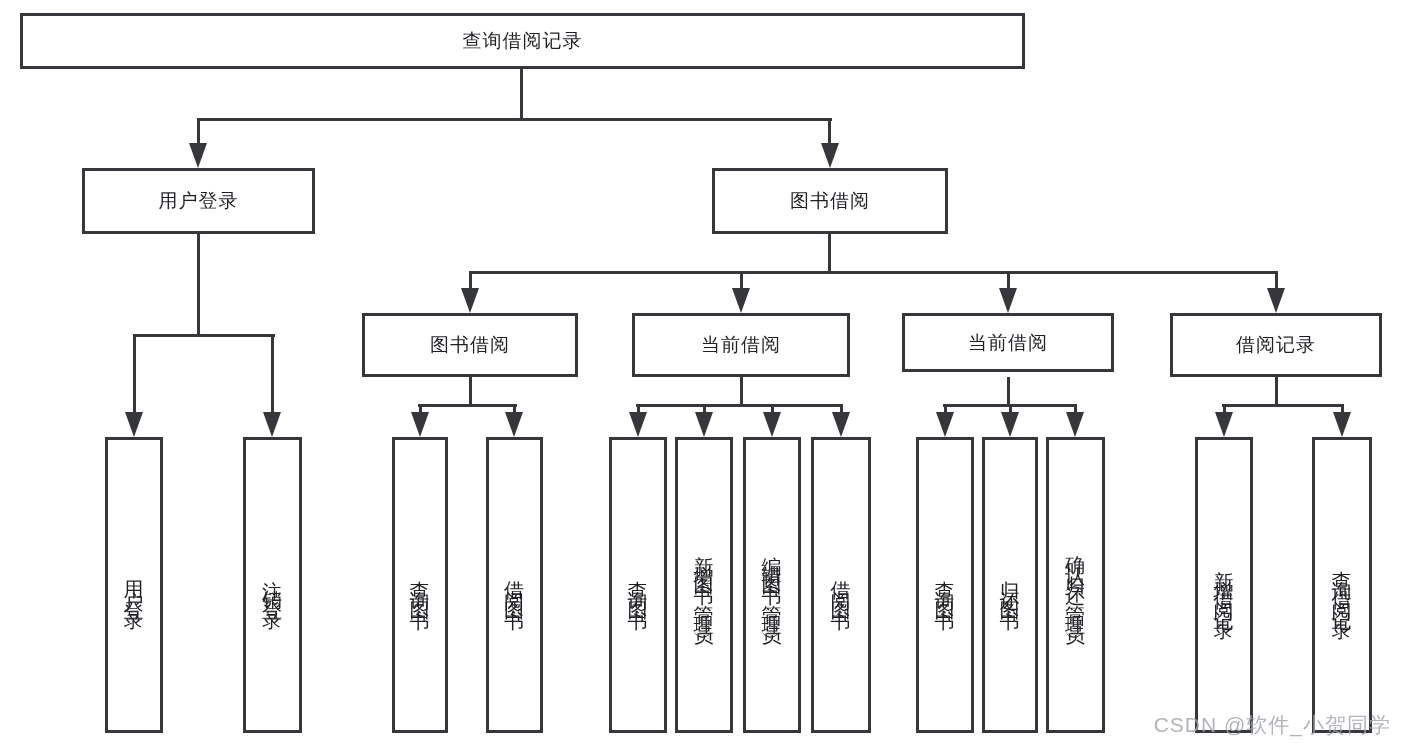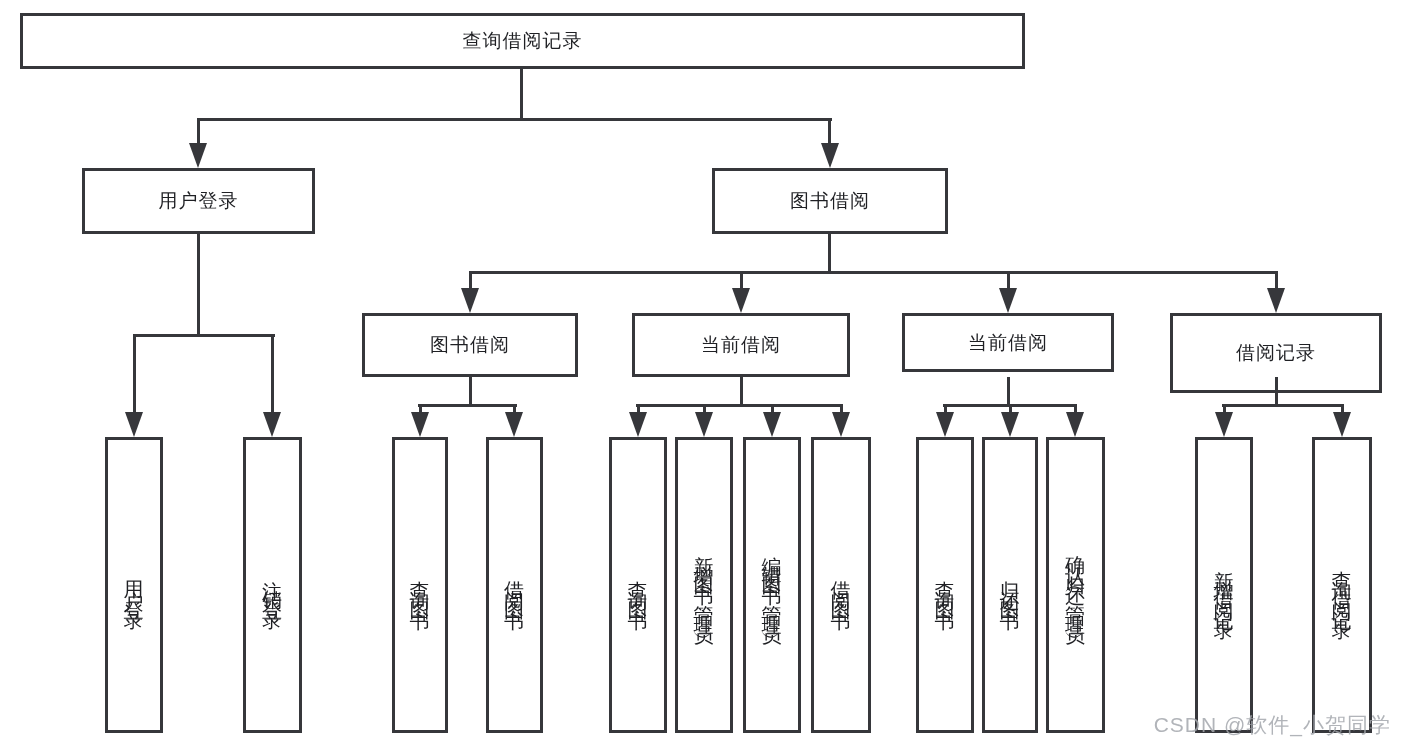--- a/index.html
+++ b/index.html
@@ -76,21 +76,21 @@
 
   <div class="box" style="left:362px;top:313px;width:216px;height:64px;">
     <span>图书借阅</span>
   </div>
   <div class="box" style="left:632px;top:313px;width:218px;height:64px;">
     <span>当前借阅</span>
   </div>
   <div class="box" style="left:902px;top:313px;width:212px;height:59px;">
     <span>当前借阅</span>
   </div>
-  <div class="box" style="left:1170px;top:313px;width:212px;height:80px;">
+  <div class="box" style="left:1170px;top:313px;width:212px;height:64px;">
     <span>借阅记录</span>
   </div>
 
   <div class="vline" style="left:469px;top:377px;height:29px;"></div>
   <div class="hline" style="left:418px;top:404px;width:99px;"></div>
   <div class="vline" style="left:419px;top:404px;height:11px;"></div>
   <div class="vline" style="left:513px;top:404px;height:11px;"></div>
   <div class="arw" style="left:411px;top:412px;"></div>
   <div class="arw" style="left:505px;top:412px;"></div>
 

